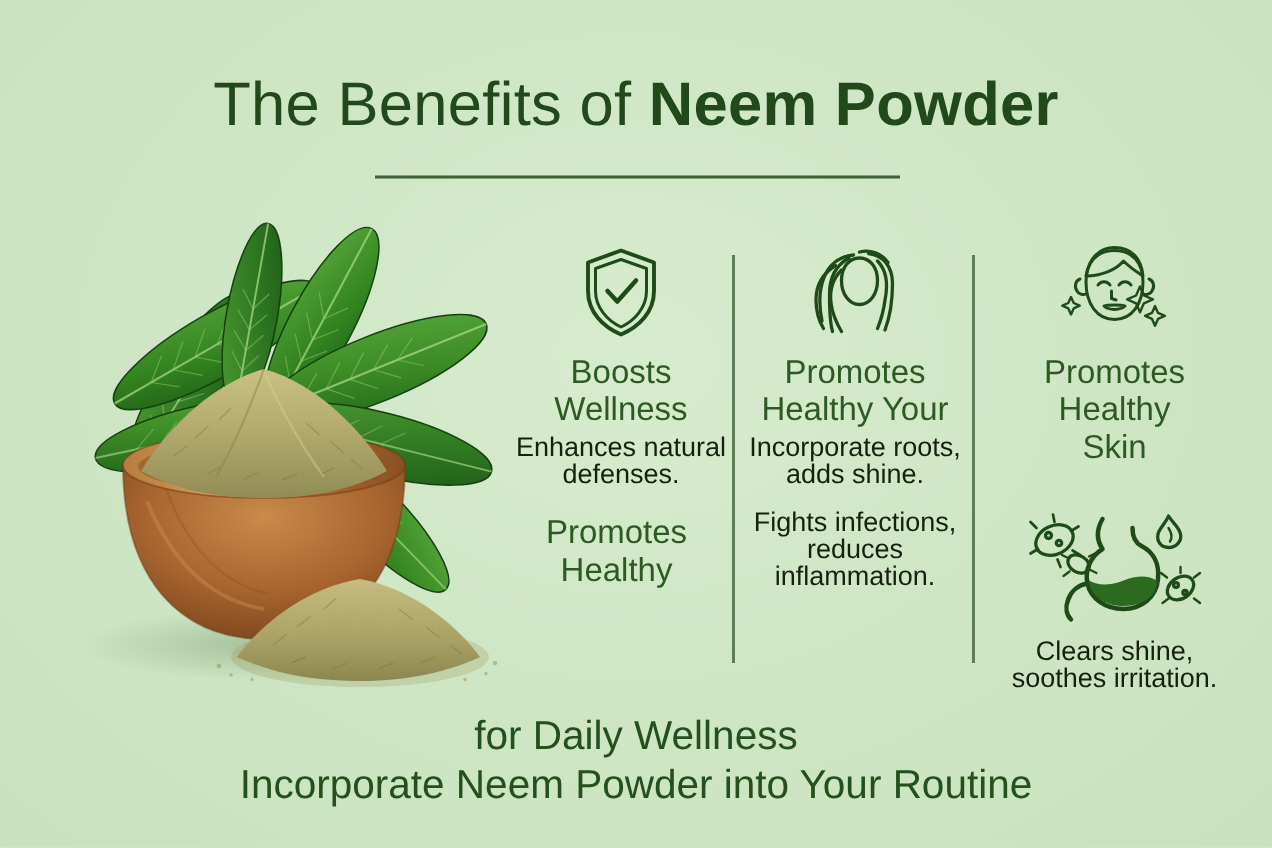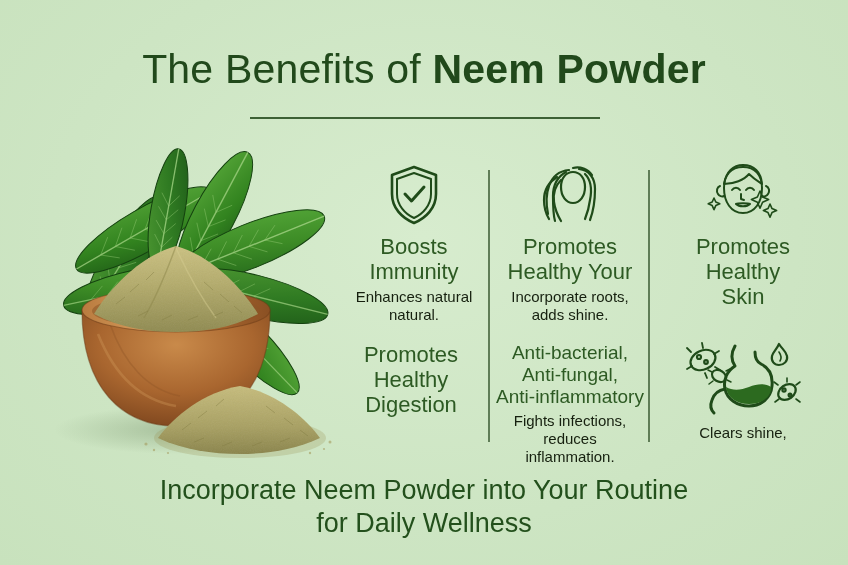--- a/index.html
+++ b/index.html
@@ -38,21 +38,21 @@
   .vdiv.d2{left:648px;top:170px;height:272px;}
 
   
   .blk{position:absolute;text-align:center;}
   .blk .ico{display:block;margin:0 auto 4px auto;}
   .blk h3{
     margin:4px;font-size:22px;line-height:25px;font-weight:400;color:#2d5a23;
   }
   .blk h3.sm{font-size:19px;line-height:22px;}
   .blk p{
-    margin:1px 0 0 0;font-size:15px;line-height:18px;font-weight:400;color:#16200f;
+    margin:1px 0 0 0;font-size:18px;line-height:18px;font-weight:400;color:#16200f;
   }
 
   
   .b-immunity{left:340px;top:164px;width:148px;}
   .b-digestion{left:334px;top:338px;width:154px;}
   
   .b-hair{left:492px;top:160px;width:156px;}
   .b-anti{left:492px;top:338px;width:156px;}
   
   .b-skin{left:652px;top:160px;width:182px;}
@@ -324,33 +324,32 @@
   <div class="blk b-immunity">
     <span class="ico">
       <svg width="56" height="62" viewBox="0 0 56 62" fill="none" stroke="#1f4b19" stroke-width="2.6" stroke-linecap="round" stroke-linejoin="round" aria-hidden="true">
         <path d="M28 3 L50 11 V30 C50 44 40 54 28 59 C16 54 6 44 6 30 V11 Z"></path>
         <path d="M28 9 L45 15 V30 C45 41 37 50 28 54 C19 50 11 41 11 30 V15 Z" stroke-width="2"></path>
         <path d="M19 30 L25.5 37 L38 23" stroke-width="3"></path>
       </svg>
     </span>
     <h3>
       <span>Boosts</span><br>
-      <span>Immunity</span>
+      <span>Wellness</span>
     </h3>
     <p>
       <span>Enhances natural</span><br>
-      <span>natural.</span>
+      <span>defenses.</span>
     </p>
   </div>
 
   <div class="blk b-digestion">
     <h3>
       <span>Promotes</span><br>
       <span>Healthy</span><br>
-      <span>Digestion</span>
     </h3>
   </div>
 
   <div class="blk b-hair">
     <span class="ico">
       <svg width="74" height="66" viewBox="0 0 74 66" fill="none" stroke="#1f4b19" stroke-width="2.2" stroke-linecap="round" stroke-linejoin="round" aria-hidden="true">
         <path d="M28 27 C28 18 33 12 40 12 C47 12 52 18 52 27 C52 36 47 43 40 43 C33 43 28 36 28 27 Z"></path>
         <path d="M46 9 C56 10 62 18 62 29 C62 41 60 52 57 60"></path>
         <path d="M52 14 C58 20 59 30 57 40 C56 48 54 54 52 59"></path>
         <path d="M36 10 C26 11 19 17 16 26 C13 34 13 44 15 54"></path>
@@ -364,25 +363,20 @@
       <span>Promotes</span><br>
       <span>Healthy Your</span>
     </h3>
     <p>
       <span>Incorporate roots,</span><br>
       <span>adds shine.</span>
     </p>
   </div>
 
   <div class="blk b-anti">
-    <h3 class="sm">
-      <span>Anti-bacterial,</span><br>
-      <span>Anti-fungal,</span><br>
-      <span>Anti-inflammatory</span>
-    </h3>
     <p>
       <span>Fights infections,</span><br>
       <span>reduces</span><br>
       <span>inflammation.</span>
     </p>
   </div>
 
   <div class="blk b-skin">
     <span class="ico">
       <svg width="86" height="66" viewBox="0 0 86 66" fill="none" stroke="#1f4b19" stroke-width="2" stroke-linecap="round" stroke-linejoin="round" aria-hidden="true">
@@ -451,21 +445,22 @@
               <path d="M96 59 l-4 3"></path>
               <path d="M113 45 l4 -3"></path>
             <path d="M113 59 l4 3"></path>
               <path d="M104 42 l0 -4"></path>
           </g>
         </g>
       </svg>
     </span>
     <p>
       <span>Clears shine,</span><br>
+      <span>soothes irritation.</span>
     </p>
   </div>
 
   <div class="footer">
+    <span>for Daily Wellness</span>
     <span>Incorporate Neem Powder into Your Routine</span>
-    <span>for Daily Wellness</span>
   </div>
 
 </div>
 
 </body></html>

